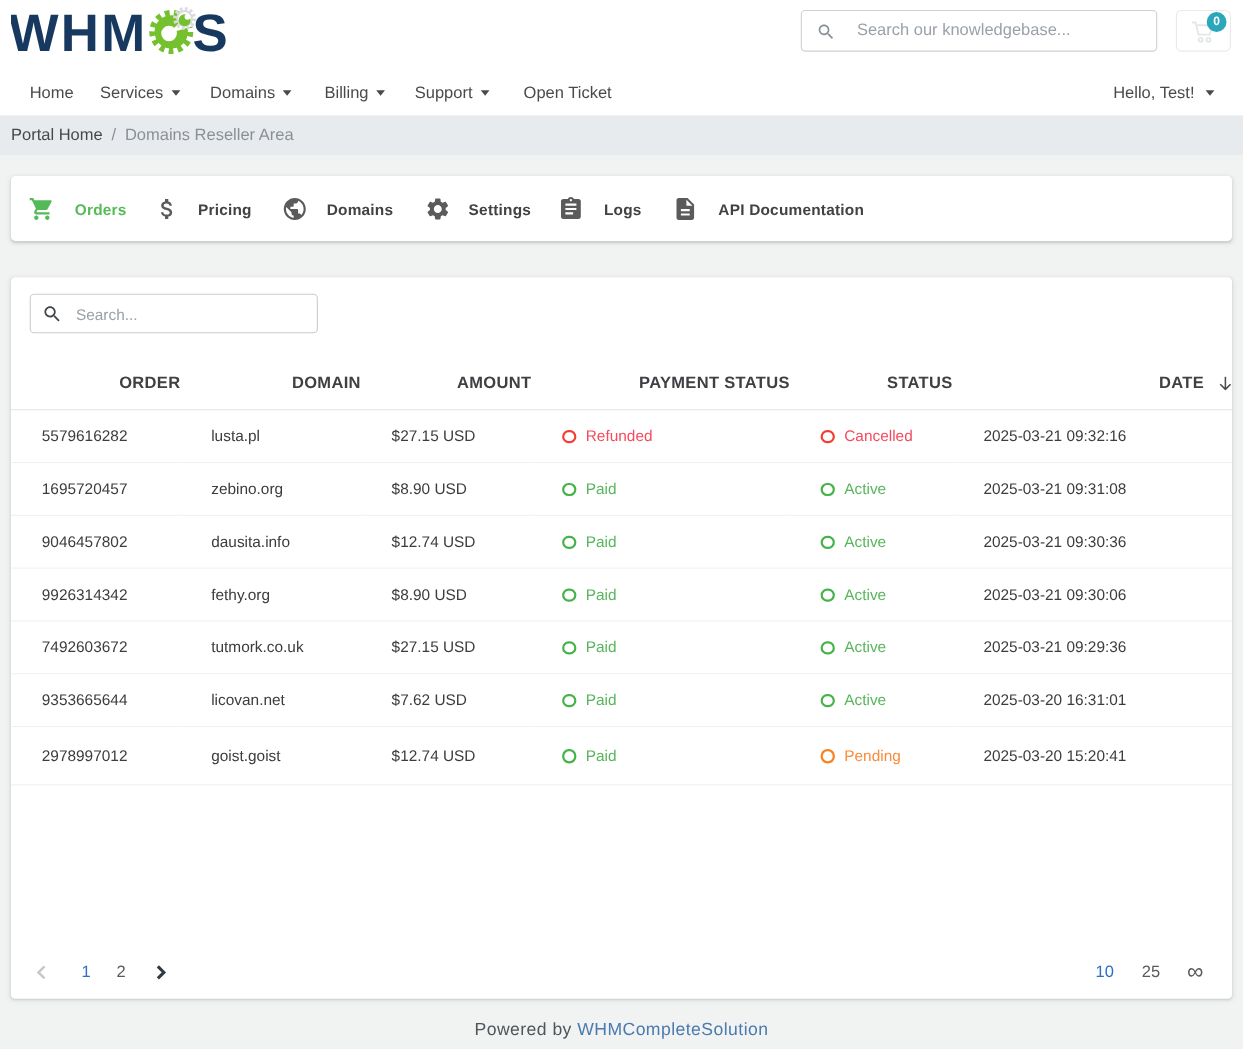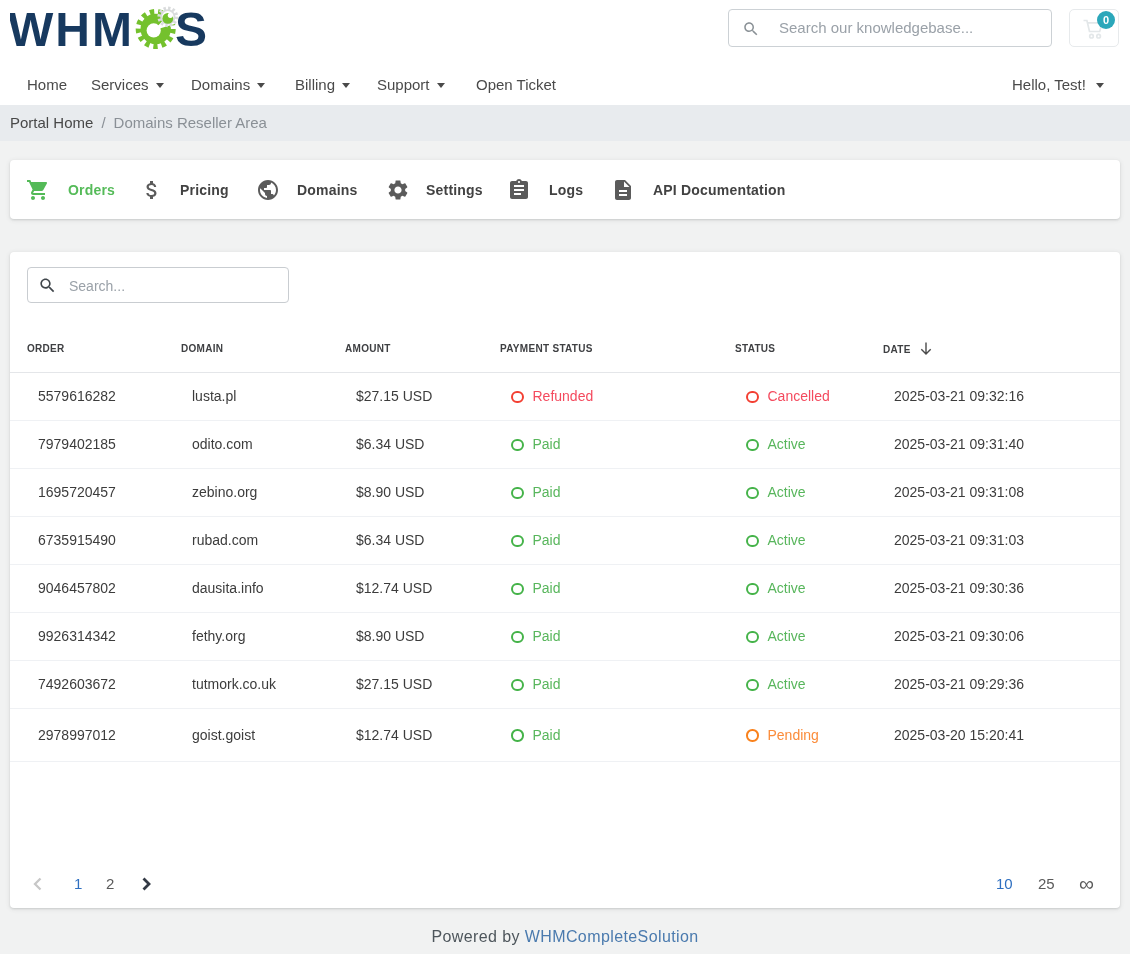--- a/index.html
+++ b/index.html
@@ -23,21 +23,21 @@
   .card { position:absolute; left:10px; width:1110px; background:#fff; border-radius:4px; box-shadow:0 1px 2px rgba(60,64,67,.14), 0 1px 4px 1px rgba(60,64,67,.08); }
   #tabs { top:160px; height:59px; }
   .tabicon { position:absolute; top:18px; }
   .tablabel { position:absolute; top:22px; font-size:14px; font-weight:bold; color:#424242; letter-spacing:.2px; }
   
   #tcard { top:252px; height:656px; }
   #tsearch { position:absolute; left:17px; top:15px; width:262px; height:36px; border:1px solid #c9cdd1; border-radius:4px; }
   #tsearch .ph { position:absolute; left:41px; top:10px; font-size:14px; color:#9aa1a8; }
   #tsearch svg { position:absolute; left:10px; top:8px; }
   table { position:absolute; left:0; top:73px; width:1110px; border-collapse:collapse; table-layout:fixed; }
-  th { text-align:left; font-size:10px; color:#3f4043; padding-left:17px; height:47px; border-bottom:1px solid #e4e6e9; letter-spacing:.3px; }
+  th { text-align:right; font-size:15px; color:#3f4043; padding-left:17px; height:47px; border-bottom:1px solid #e4e6e9; letter-spacing:.3px; }
   td { font-size:14px; color:#3c3c3c; padding-left:28px; height:48px; border-bottom:1px solid #eff1f4; }
   tr.last td { height:53px; }
   .ring { display:inline-block; width:12.5px; height:12.5px; border-radius:50%; border:2.5px solid; vertical-align:-2px; margin-right:9px; }
   .ok .ring { border-color:#45b349; } .ok { color:#58b65c; }
   .bad .ring { border-color:#f33f32; } .bad { color:#f44a5e; }
   .warn .ring { border-color:#f9821d; } .warn { color:#fb8c3a; }
   #pager { position:absolute; left:0; top:605px; width:1110px; height:51px; }
   .pg { position:absolute; top:1px; height:51px; line-height:51px; font-size:15px; color:#5a5a5a; }
   .pgb { color:#2e6fc0; }
   #footer { position:absolute; left:0; top:928px; width:1130px; text-align:center; font-size:16px; letter-spacing:.4px; color:#4e565c; }
@@ -145,44 +145,28 @@
     <tbody>
     <tr>
           <td>5579616282</td>
           <td>lusta.pl</td>
           <td>$27.15 USD</td>
           <td class="bad"><span class="ring"></span>Refunded</td>
           <td class="bad"><span class="ring"></span>Cancelled</td>
           <td>2025-03-21 09:32:16</td>
         </tr>
     <tr>
-          <td>7979402185</td>
-          <td>odito.com</td>
-          <td>$6.34 USD</td>
-          <td class="ok"><span class="ring"></span>Paid</td>
-          <td class="ok"><span class="ring"></span>Active</td>
-          <td>2025-03-21 09:31:40</td>
-        </tr>
-    <tr>
           <td>1695720457</td>
           <td>zebino.org</td>
           <td>$8.90 USD</td>
           <td class="ok"><span class="ring"></span>Paid</td>
           <td class="ok"><span class="ring"></span>Active</td>
           <td>2025-03-21 09:31:08</td>
         </tr>
     <tr>
-          <td>6735915490</td>
-          <td>rubad.com</td>
-          <td>$6.34 USD</td>
-          <td class="ok"><span class="ring"></span>Paid</td>
-          <td class="ok"><span class="ring"></span>Active</td>
-          <td>2025-03-21 09:31:03</td>
-        </tr>
-    <tr>
           <td>9046457802</td>
           <td>dausita.info</td>
           <td>$12.74 USD</td>
           <td class="ok"><span class="ring"></span>Paid</td>
           <td class="ok"><span class="ring"></span>Active</td>
           <td>2025-03-21 09:30:36</td>
         </tr>
     <tr>
           <td>9926314342</td>
           <td>fethy.org</td>
@@ -191,20 +175,28 @@
           <td class="ok"><span class="ring"></span>Active</td>
           <td>2025-03-21 09:30:06</td>
         </tr>
     <tr>
           <td>7492603672</td>
           <td>tutmork.co.uk</td>
           <td>$27.15 USD</td>
           <td class="ok"><span class="ring"></span>Paid</td>
           <td class="ok"><span class="ring"></span>Active</td>
           <td>2025-03-21 09:29:36</td>
+        </tr>
+    <tr>
+          <td>9353665644</td>
+          <td>licovan.net</td>
+          <td>$7.62 USD</td>
+          <td class="ok"><span class="ring"></span>Paid</td>
+          <td class="ok"><span class="ring"></span>Active</td>
+          <td>2025-03-20 16:31:01</td>
         </tr>
     <tr class="last">
           <td>2978997012</td>
           <td>goist.goist</td>
           <td>$12.74 USD</td>
           <td class="ok"><span class="ring"></span>Paid</td>
           <td class="warn"><span class="ring"></span>Pending</td>
           <td>2025-03-20 15:20:41</td>
         </tr>
     </tbody>

